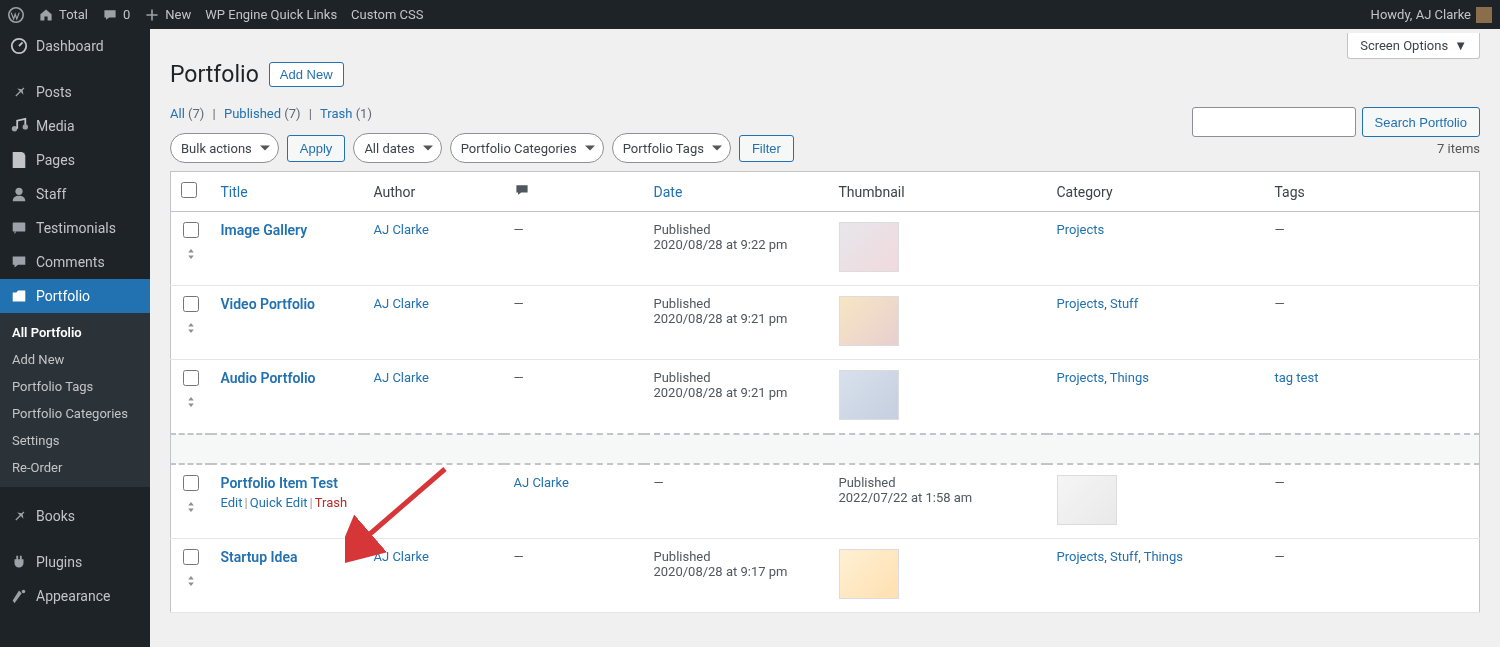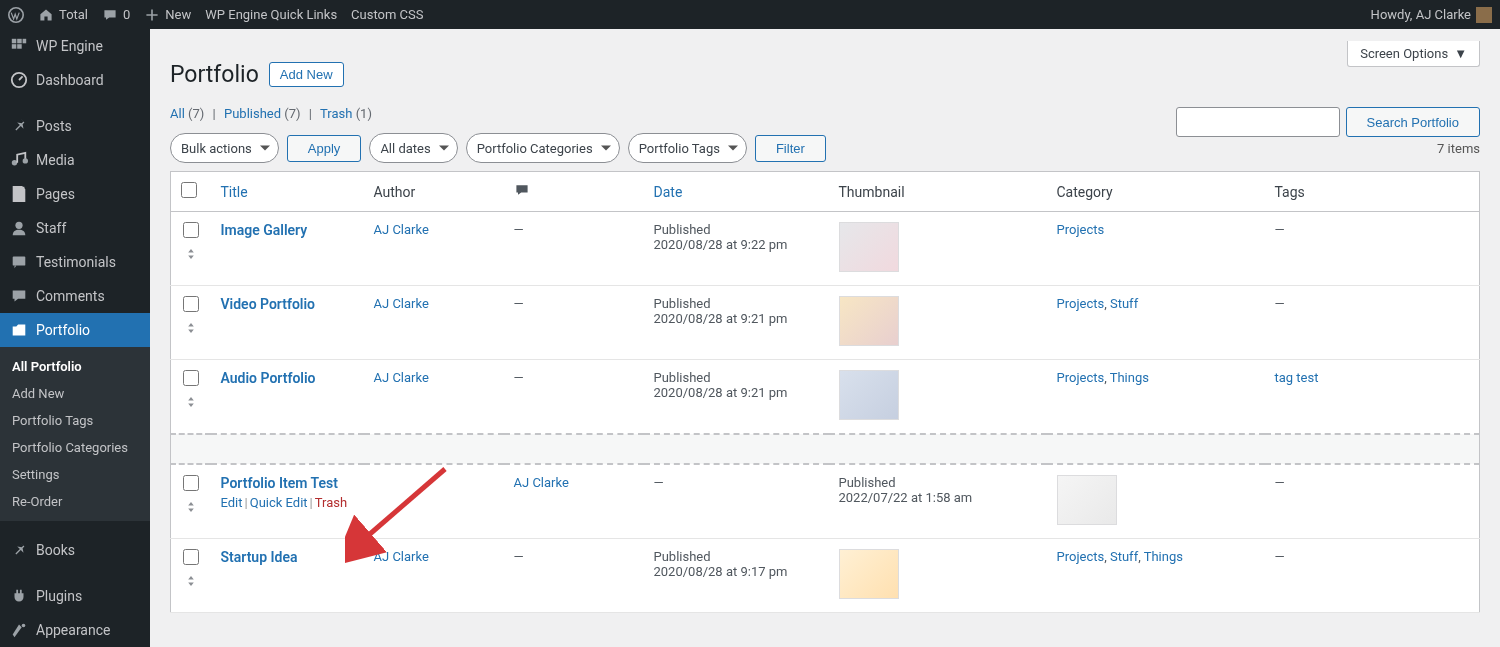--- a/index.html
+++ b/index.html
@@ -63,21 +63,21 @@
     color:#c3c4c7;
     cursor:pointer;
     font-size:13px;
   }
   .submenu .sub.current { color:#fff; font-weight:600; }
 
   
   .main { flex:1; padding: 12px 20px 30px 20px; position:relative; }
 
   .screen-options {
-    position:absolute; right:20px; top:12px;
+    position:absolute; right:20px; top:4px;
     background:#fff; border:1px solid #c3c4c7; border-top:none;
     padding:5px 12px; font-size:13px; cursor:pointer; border-radius:0 0 3px 3px;
     display:flex; align-items:center; gap:6px;
   }
 
   .page-title-row { display:flex; align-items:center; gap:10px; margin:20px 0 18px 0;}
   h1.page-title { font-size:23px; font-weight:400; color:#1d2327; }
   .add-new-btn {
     border:1px solid #2271b1; color:#2271b1; background:#fff;
     padding:4px 10px; font-size:13px; border-radius:3px; cursor:pointer;
@@ -92,21 +92,21 @@
     border:1px solid #8c8f94; background:#fff; padding:5px 26px 5px 10px;
     font-size:13px; border-radius:15px; cursor:pointer; position:relative;
     min-height:30px; display:inline-flex; align-items:center;
   }
   .select-like::after{
     content:""; position:absolute; right:8px; top:50%; transform:translateY(-25%);
     border:5px solid transparent; border-top-color:#555;
   }
   .btn-secondary {
     border:1px solid #2271b1; color:#2271b1; background:#f6f7f7;
-    padding:5px 20px; font-size:13px; border-radius:3px; cursor:pointer;
+    padding:5px 12px; font-size:13px; border-radius:3px; cursor:pointer;
   }
 
   .search-area { position:absolute; right:20px; top:78px; display:flex; gap:6px; }
   .search-input { width:164px; height:30px; border:1px solid #8c8f94; background:#fff; padding:0 6px; font-size:13px; border-radius:3px;}
   .items-count { font-size:13px; color:#555; align-self:center; }
   .tablenav-right{ margin-left:auto; }
 
   
   table.wp-list {
     width:100%; border:1px solid #c3c4c7; border-collapse:collapse;
@@ -206,32 +206,20 @@
   </div>
 </div>
 
 <div class="wrap">
 
   <div class="sidebar">
     <div id="sidebar-menu">
         <div class="menu-item">
           <span class="mi-ico">
             <svg viewBox="0 0 20 20" width="18" height="18">
-              <rect x="2" y="2" width="5" height="5"></rect>
-              <rect x="8" y="2" width="5" height="5"></rect>
-              <rect x="14" y="2" width="4" height="5"></rect>
-              <rect x="2" y="8" width="5" height="5"></rect>
-              <rect x="8" y="8" width="5" height="5"></rect>
-            </svg>
-          </span>
-          <span>WP Engine</span>
-        </div>
-        <div class="menu-item">
-          <span class="mi-ico">
-            <svg viewBox="0 0 20 20" width="18" height="18">
               <circle cx="10" cy="10" r="8" fill="none" stroke="currentColor" stroke-width="2"></circle>
               <path d="M10 10l4-4" stroke="currentColor" stroke-width="2"></path>
             </svg>
           </span>
           <span>Dashboard</span>
         </div>
         <div class="menu-separator"></div>
         <div class="menu-item">
           <span class="mi-ico">
             <svg viewBox="0 0 20 20" width="18" height="18">

